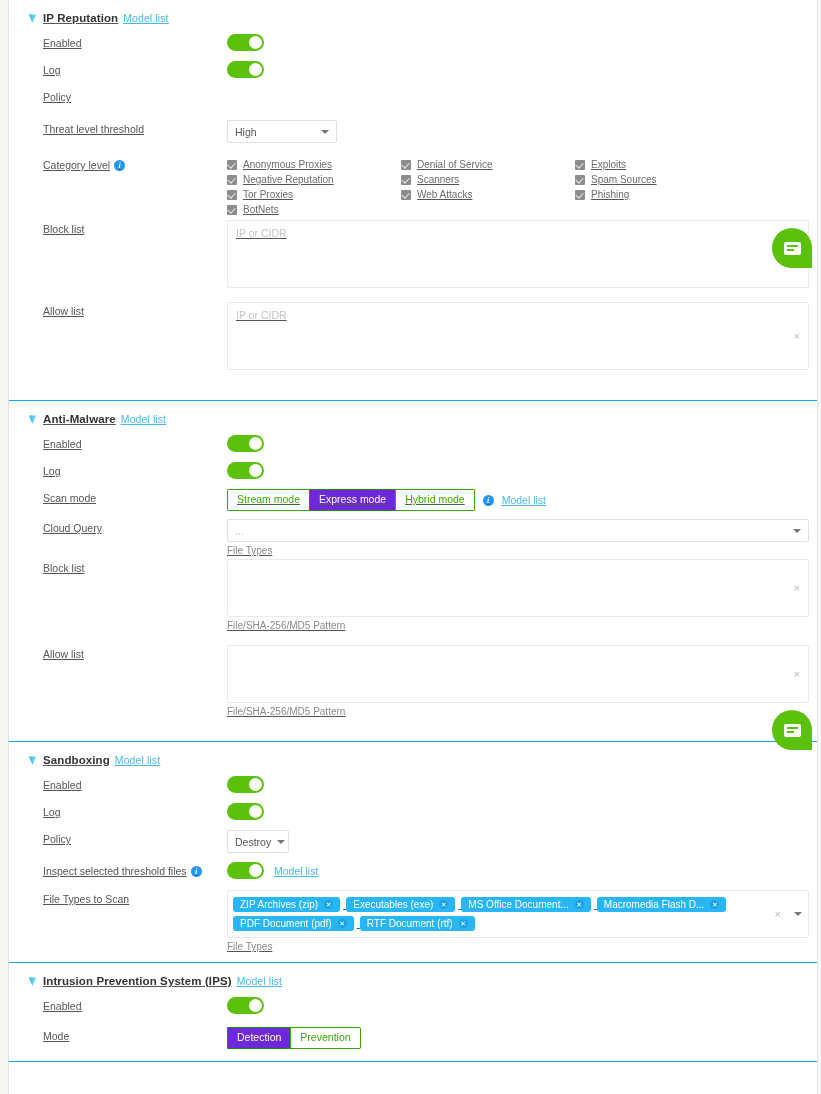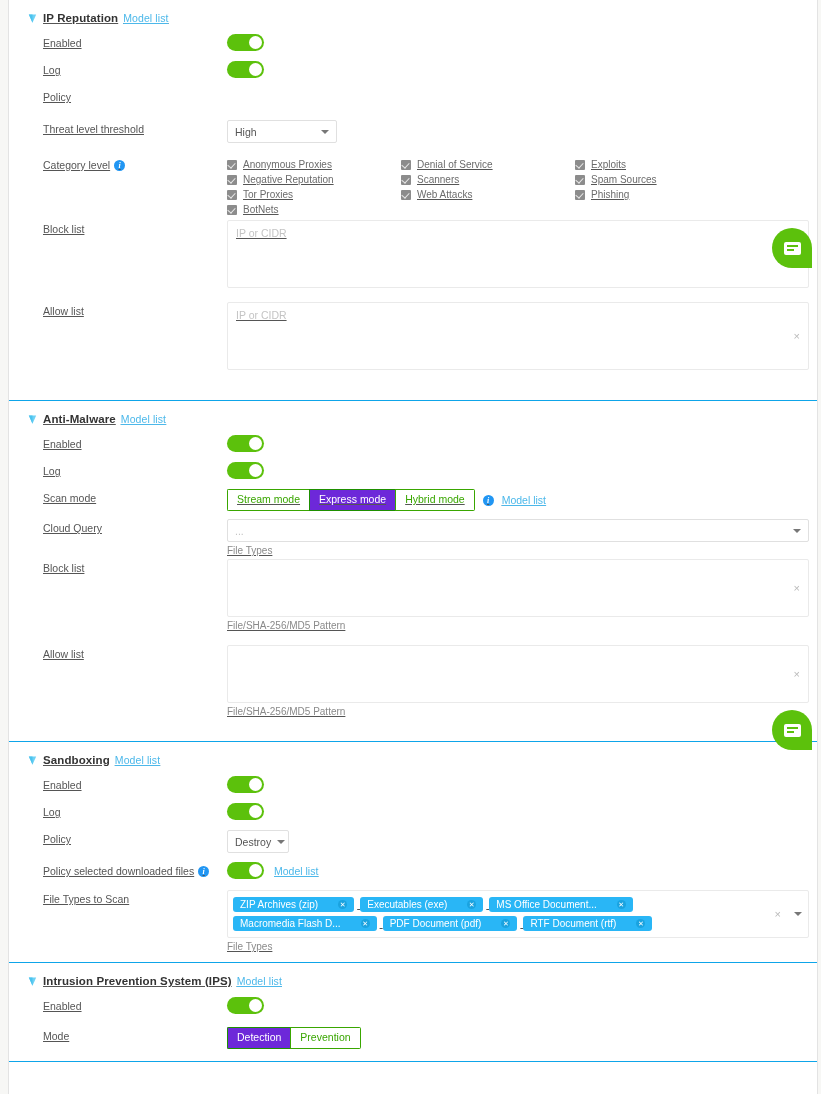--- a/index.html
+++ b/index.html
@@ -120,21 +120,21 @@
     justify-content:center;flex:none;font-style:italic;cursor:pointer;
     font-family:"Liberation Serif",serif;
   }
 
   
   .chipbox{
     width:582px;min-height:40px;border:1px solid #eaeaea;border-radius:2px;
     background:#fff;box-sizing:border-box;padding:4px 40px 4px 5px;position:relative;
   }
   .chip{
-    display:inline-flex;align-items:center;gap:20px;
+    display:inline-flex;align-items:center;gap:6px;
     background:#29b6f6;color:#fff;border-radius:3px;
     padding:0 7px;height:15px;font-size:10px;margin:2px 3px 2px 0;
     max-width:132px;cursor:pointer;
   }
   .chip .t{overflow:hidden;text-overflow:ellipsis;white-space:nowrap;}
   .chip .x{
     width:9px;height:9px;border-radius:50%;background:#1aa3e0;color:#fff;
     font-size:7px;line-height:9px;text-align:center;flex:none;cursor:pointer;
   }
   .chipbox .tools{
@@ -374,21 +374,21 @@
       <div class="ctl">
         <div class="sel w62" style="width:62px">
           <span>Destroy</span>
           <span class="caret"></span>
         </div>
       </div>
     </div>
 
     <div class="row" style="min-height:28px">
       <div class="lbl">
-        <span>Policy selected downloaded files</span>
+        <span>Inspect selected threshold files</span>
         <span class="info">i</span>
       </div>
       <div class="ctl" style="display:flex;align-items:center;gap:10px;">
         <span class="toggle"></span>
         <a class="model-link">Model list</a>
       </div>
     </div>
 
     <div class="row" style="min-height:58px">
       <div class="lbl">File Types to Scan</div>

